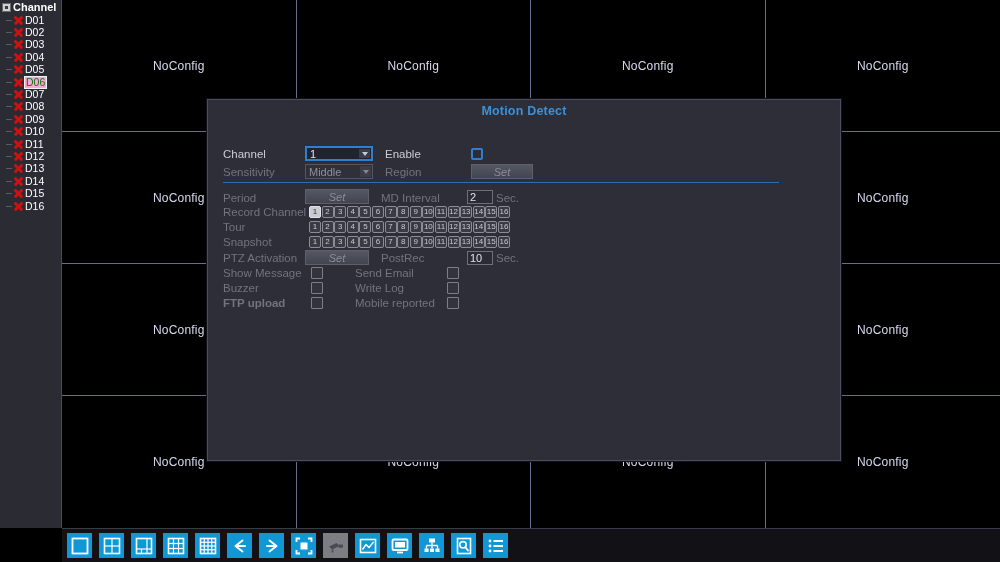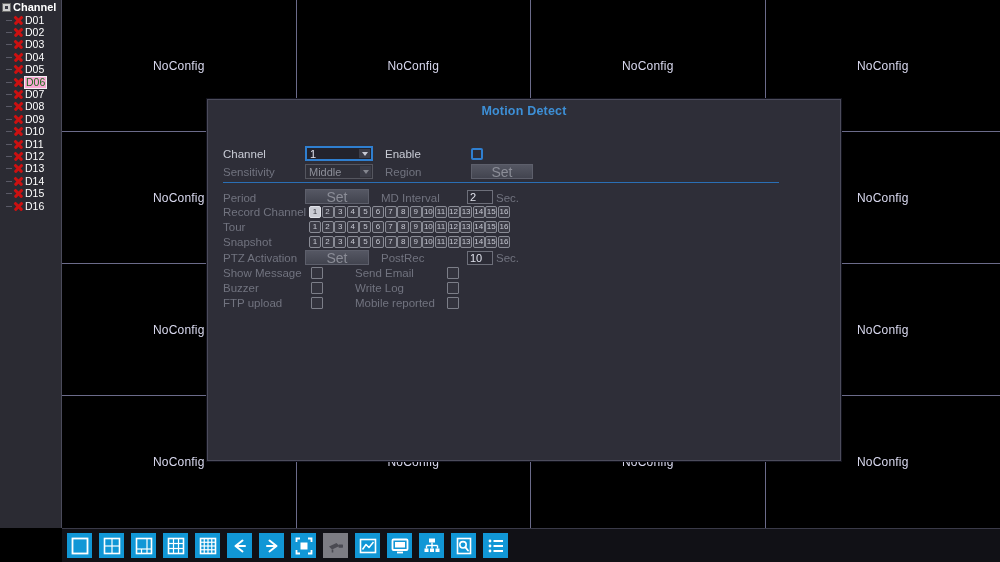--- a/index.html
+++ b/index.html
@@ -121,22 +121,22 @@
 
   .cbx {
     width: 12px; height: 12px; border: 2px solid #2f7fd0;
     background: #2c2c36; border-radius: 2px;
   }
   .cbx.dim { border: 1px solid #7c7e88; background: #33333d; border-radius: 1px; }
 
   .btn {
     background: linear-gradient(#555763, #42444f);
     border: 1px solid #5d5f6b; color: #8b8d97;
-    font-size: 14px; height: 15px; min-width: 62px;
-    display: flex; align-items: center; justify-content: center;
+    font-size: 11px; height: 15px; min-width: 62px;
+    display: flex; align-items: center; justify-content: center; font-style: italic;
   }
 
   .numbox {
     width: 26px; height: 14px; border: 1px solid #6d6f7a; background: #2b2b35;
     color: #dfe1eb; font-size: 11px; display: flex; align-items: center;
     padding-left: 2px;
   }
 
   .divider {
     position: absolute; left: 16px; top: 64px; width: 556px; height: 1px;
@@ -439,21 +439,21 @@
 
       <div class="flagline" style="left:16px; top:164px;">
         <span class="lbl dim" style="width:88px;">Buzzer</span>
         <span class="cbx dim"></span>
       </div>
       <div class="flagline" style="left:148px; top:164px;">
         <span class="lbl dim" style="width:92px;">Write Log</span>
         <span class="cbx dim"></span>
       </div>
 
-      <div class="flagline" style="left:16px; top:179px;">
+      <div class="flagline" style="left:16px; top:179px;font-weight:bold;">
         <span class="lbl dim" style="width:88px;">FTP upload</span>
         <span class="cbx dim"></span>
       </div>
       <div class="flagline" style="left:148px; top:179px;">
         <span class="lbl dim" style="width:92px;">Mobile reported</span>
         <span class="cbx dim"></span>
       </div>
 
     </div>
 

